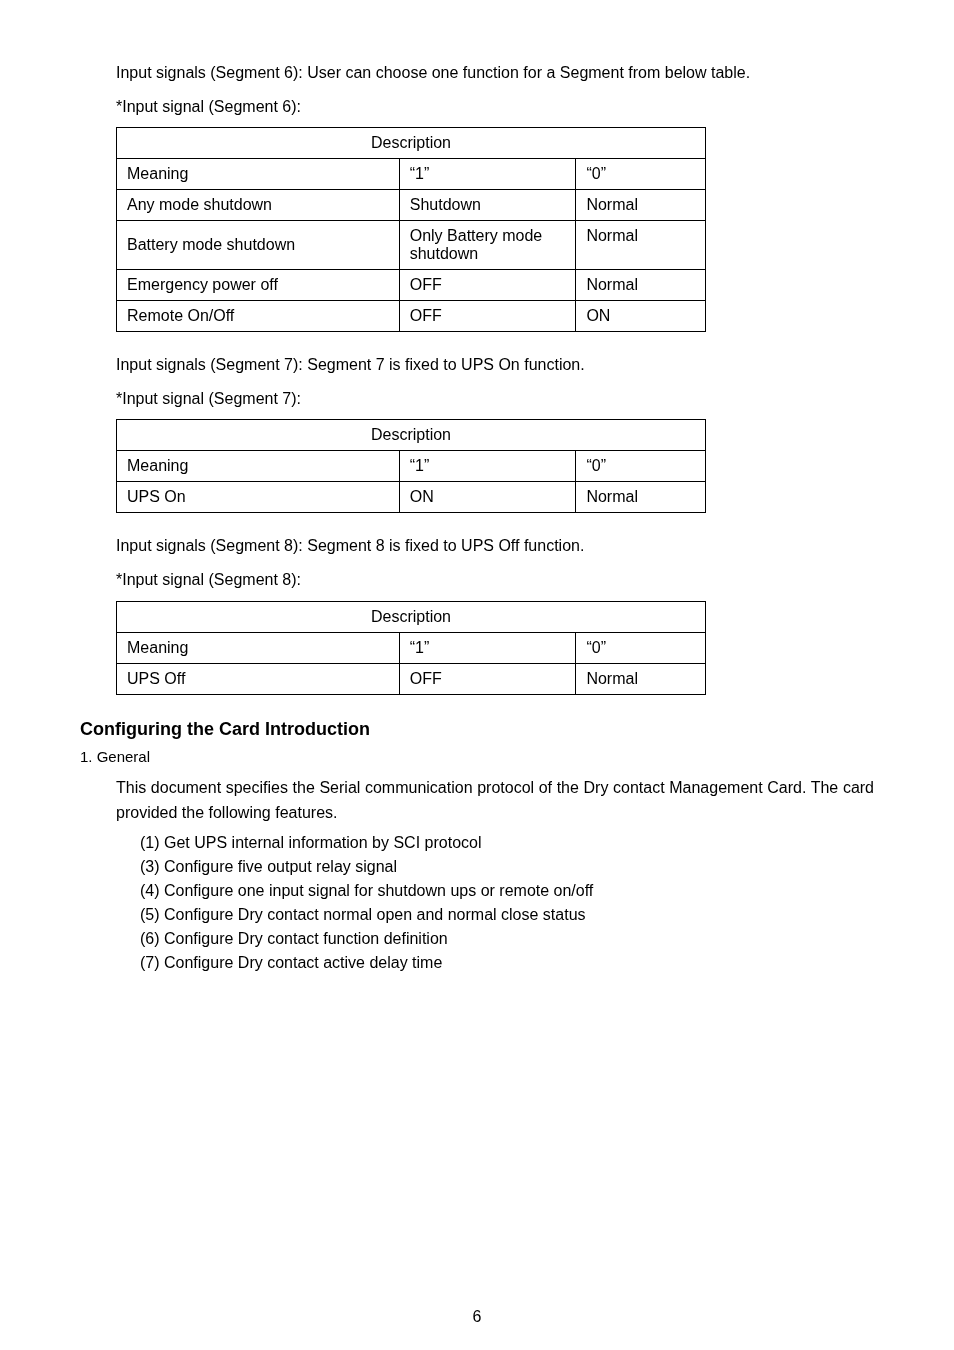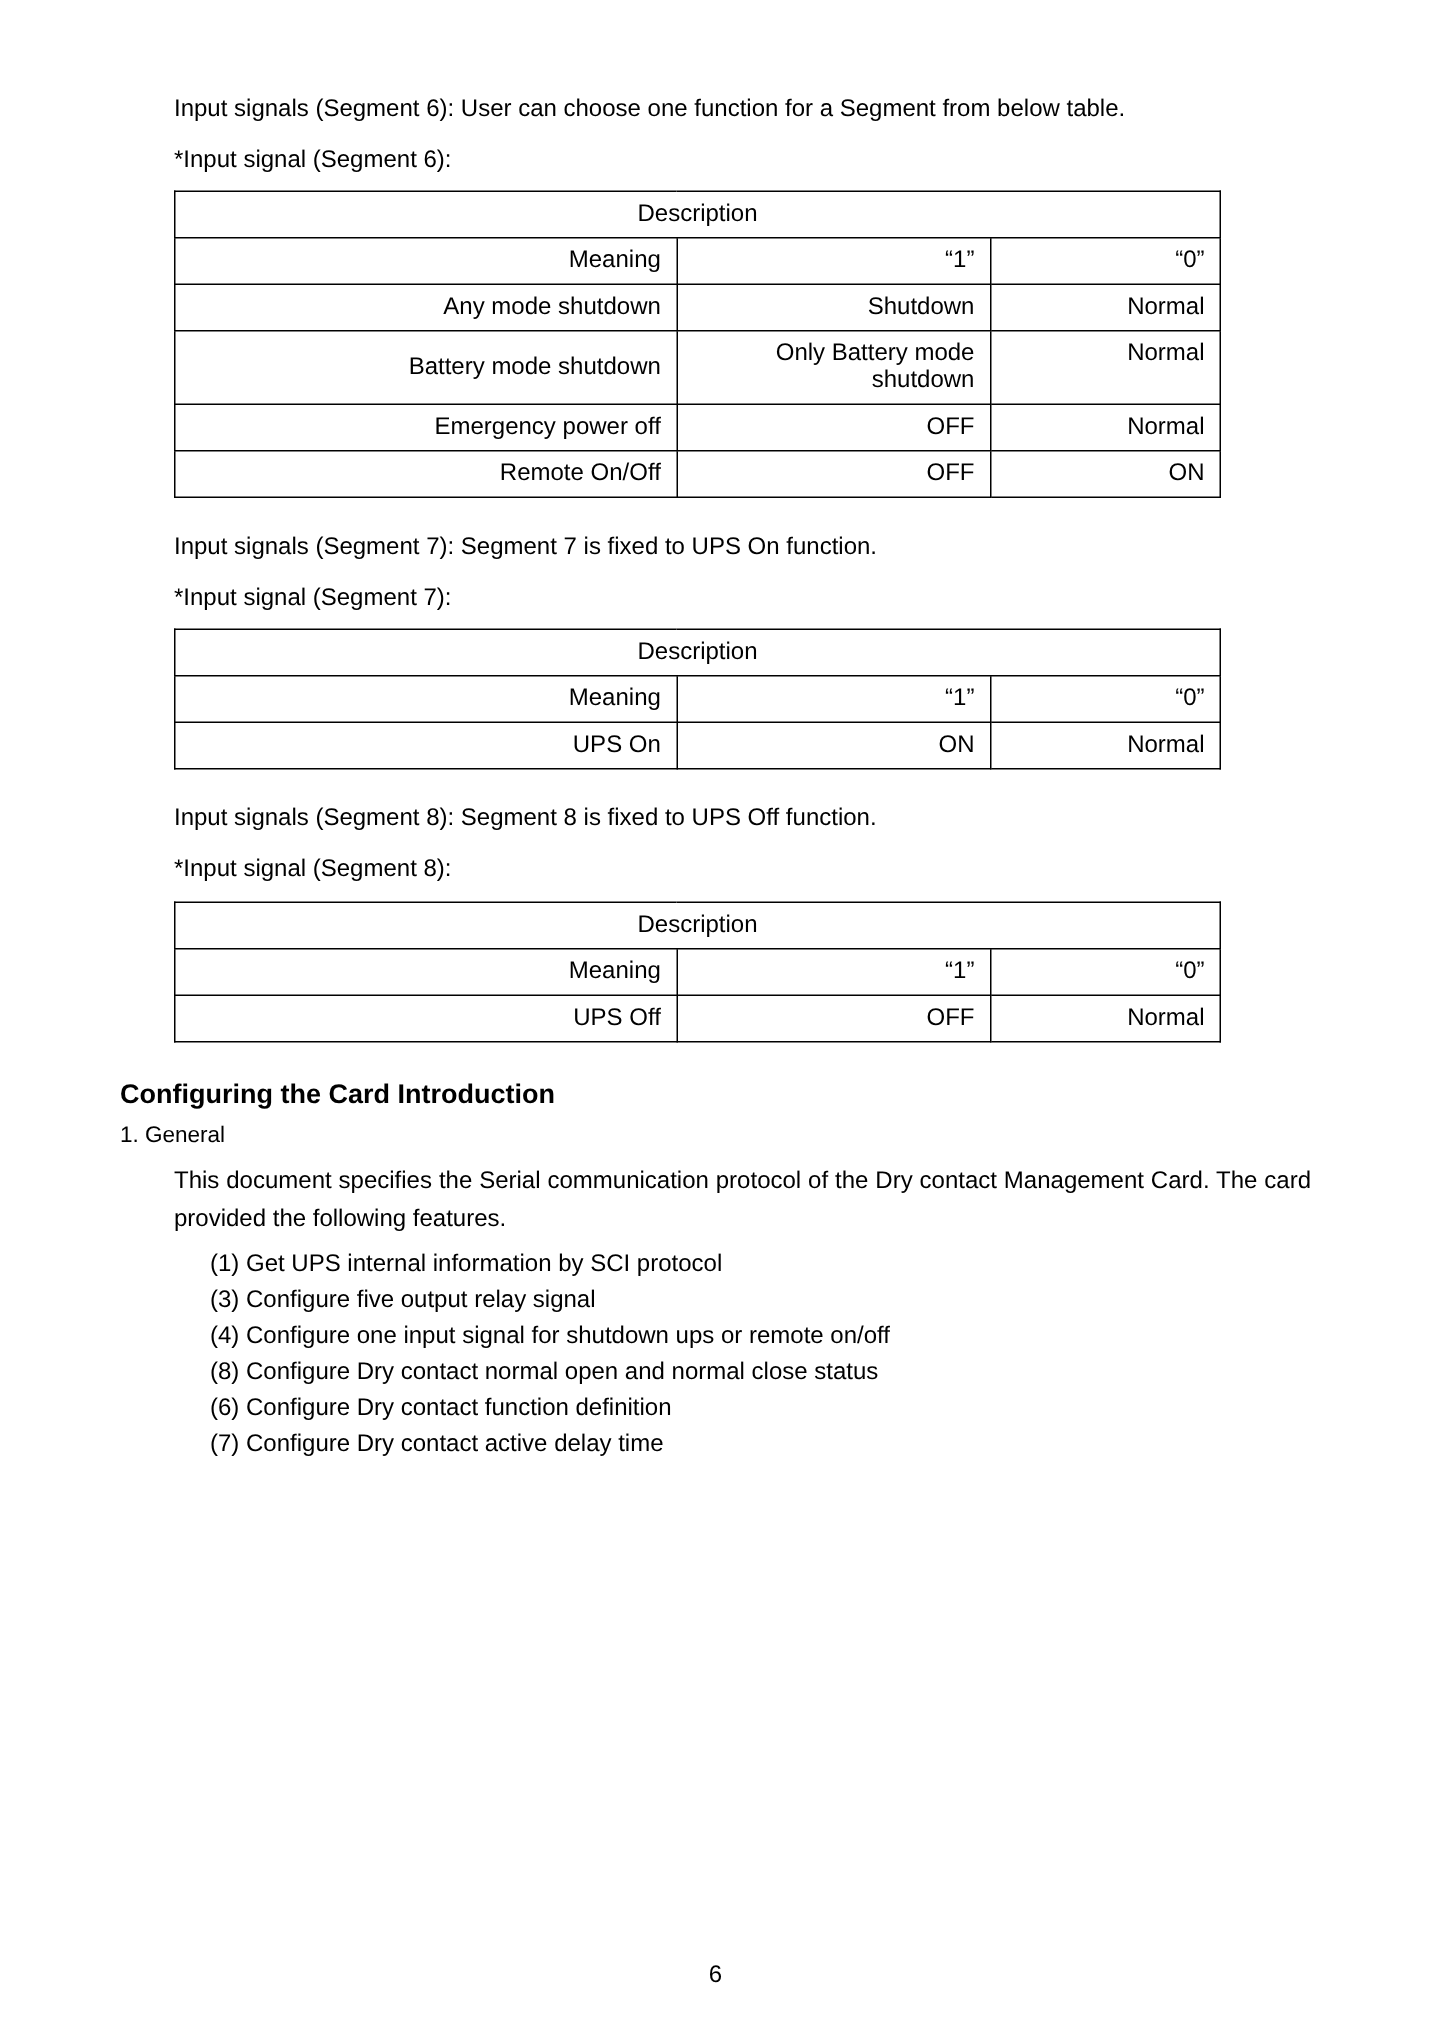--- a/index.html
+++ b/index.html
@@ -17,26 +17,26 @@
   .para {
     margin: 0 0 8px 0;
     line-height: 1.6;
   }
   .indent {
     padding-left: 36px;
   }
   table {
     border-collapse: collapse;
     margin: 4px 0 20px 36px;
-    width: 698px;
+    width: 590px;
   }
   table td, table th {
     border: 1px solid #000;
     padding: 6px 10px;
-    text-align: right;
+    text-align: left;
     font-weight: normal;
   }
   .desc-cell {
     text-align: center;
   }
   h2 {
     font-size: 18px;
     font-weight: bold;
     margin: 24px 0 8px 0;
   }
@@ -148,18 +148,18 @@
 
 <h2>Configuring the Card Introduction</h2>
 <p class="sub">1. General</p>
 
 <p class="para indent justify">This document specifies the Serial communication protocol of the Dry contact Management Card. The card provided the following features.</p>
 
 <div class="num-list">
   <div class="item">(1) Get UPS internal information by SCI protocol</div>
   <div class="item">(3) Configure five output relay signal</div>
   <div class="item">(4) Configure one input signal for shutdown ups or remote on/off</div>
-  <div class="item">(8) Configure Dry contact normal open and normal close status</div>
+  <div class="item">(5) Configure Dry contact normal open and normal close status</div>
   <div class="item">(6) Configure Dry contact function definition</div>
   <div class="item">(7) Configure Dry contact active delay time</div>
 </div>
 
 <div class="page-number">6</div>
 
 </body></html>

